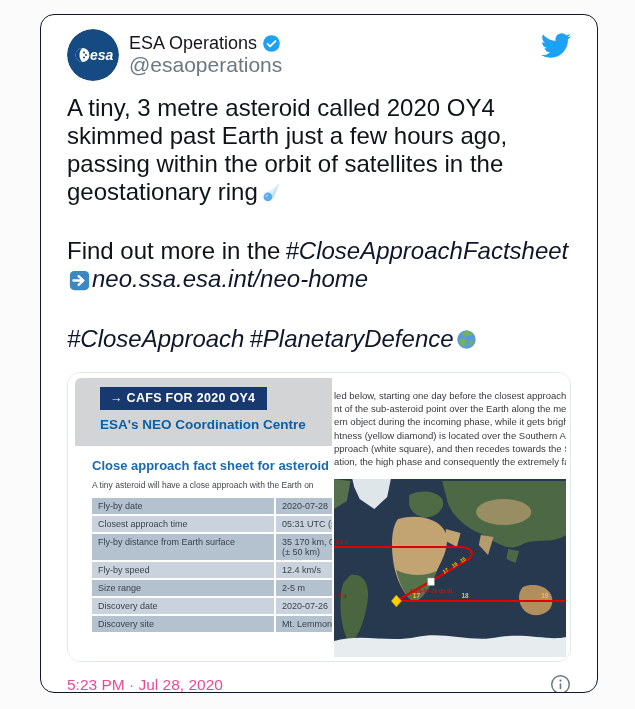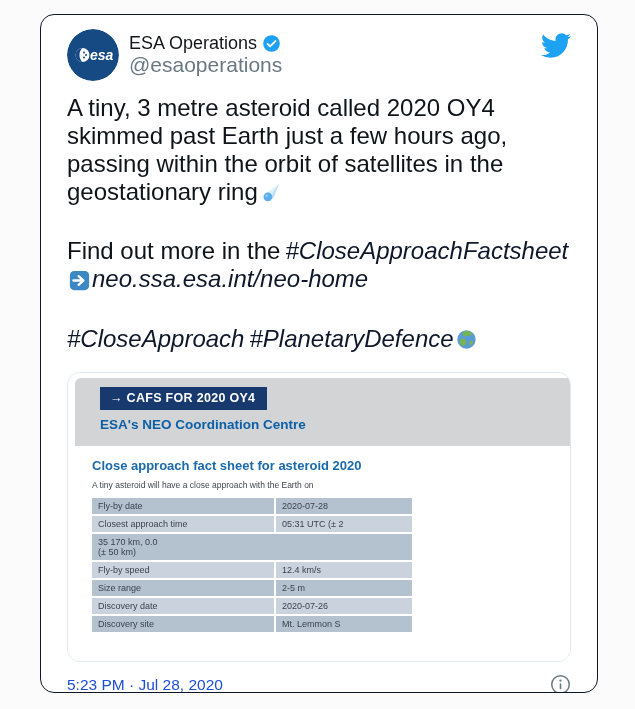--- a/index.html
+++ b/index.html
@@ -27,21 +27,21 @@
   .tweet-text{margin-top:13px;font-size:24px;line-height:28px;color:#0f1419;}
   .tweet-text p{margin:0;}
   .tweet-text p + p{margin-top:28px;}
   a.tlink{color:#0f172a;text-decoration:none;cursor:pointer;font-style:italic;}
   .sp-after{margin-right:5px;}
   .emoji{display:inline-block;vertical-align:-3px;margin-left:2px;}
   .arrow-emoji{display:inline-block;vertical-align:-4px;margin-right:2px;margin-left:2px;cursor:pointer;}
   
   .embed{
     margin-top:16px;height:288px;border:1px solid #e1e8ed;border-radius:13px;
-    overflow:hidden;display:flex;background:#fff;cursor:pointer;flex-direction:column;
+    overflow:hidden;display:flex;background:#fff;cursor:pointer;
   }
   .left-pane{flex:0 0 264px;box-sizing:border-box;padding:5px 0 0 7px;overflow:hidden;background:#fff;}
   .fs-band{background:#d2d4d6;height:68px;padding:9px 0 0 25px;border-top-left-radius:6px;box-sizing:border-box;}
   .fs-titlebox{
     display:inline-block;background:#17396d;color:#fff;font-weight:bold;
     font-size:12.5px;letter-spacing:.3px;padding:4px 12px 5px 10px;white-space:nowrap;
   }
   .fs-subtitle{margin-top:7px;color:#0c5fa5;font-weight:bold;font-size:13.5px;white-space:nowrap;}
   .fs-body{padding:12px 0 0 17px;overflow:hidden;}
   .fs-title{color:#1a6aac;font-weight:bold;font-size:13px;white-space:nowrap;}
@@ -52,21 +52,21 @@
   .fs-label{width:182px;margin-right:2px;}
   .fs-value{flex:1;white-space:nowrap;}
   .row-dark .fs-cell{background:#b4c1cf;}
   .row-light .fs-cell{background:#cad3dd;}
   .fs-note{margin-top:5px;font-size:7.5px;color:#50585f;white-space:nowrap;}
   .right-pane{flex:1;box-sizing:border-box;padding:16px 4px 0 2px;overflow:hidden;background:#fff;display:flex;flex-direction:column;}
   .rp-line{font-size:9.5px;line-height:13.2px;color:#38393b;white-space:nowrap;overflow:hidden;}
   .rp-map{margin-top:11px;width:100%;height:178px;display:block;}
   
   .meta-row{display:flex;align-items:center;margin-top:12px;}
-  .timestamp{font-size:15.5px;color:#1d4ed8;flex:1;cursor:pointer;}
+  .timestamp{font-size:15.5px;color:#ec4899;flex:1;cursor:pointer;}
   .info{cursor:pointer;display:inline-flex;}
   .divider{height:1px;background:#e1e8ed;margin-top:10px;}
   .actions{display:flex;align-items:center;padding:13px 0 0 2px;color:#697882;font-size:15.5px;}
   .act-icon{display:inline-flex;cursor:pointer;}
 </style>
 </head>
 <body>
 
 <div class="stage">
   <div class="card">
@@ -134,20 +134,21 @@
           <div class="fs-table">
             <div class="fs-row row-dark">
               <div class="fs-cell fs-label">Fly-by date</div>
               <div class="fs-cell fs-value">2020-07-28</div>
             </div>
             <div class="fs-row row-light">
               <div class="fs-cell fs-label">Closest approach time</div>
               <div class="fs-cell fs-value">05:31 UTC (± 2</div>
             </div>
             <div class="fs-row row-dark">
+              <div class="fs-cell fs-label">Fly-by distance from Earth surface</div>
               <div class="fs-cell fs-value">
                   <div>35 170 km, 0.0</div>
                   <div>(± 50 km)</div>
                 </div>
             </div>
             <div class="fs-row row-light">
               <div class="fs-cell fs-label">Fly-by speed</div>
               <div class="fs-cell fs-value">12.4 km/s</div>
             </div>
             <div class="fs-row row-dark">

